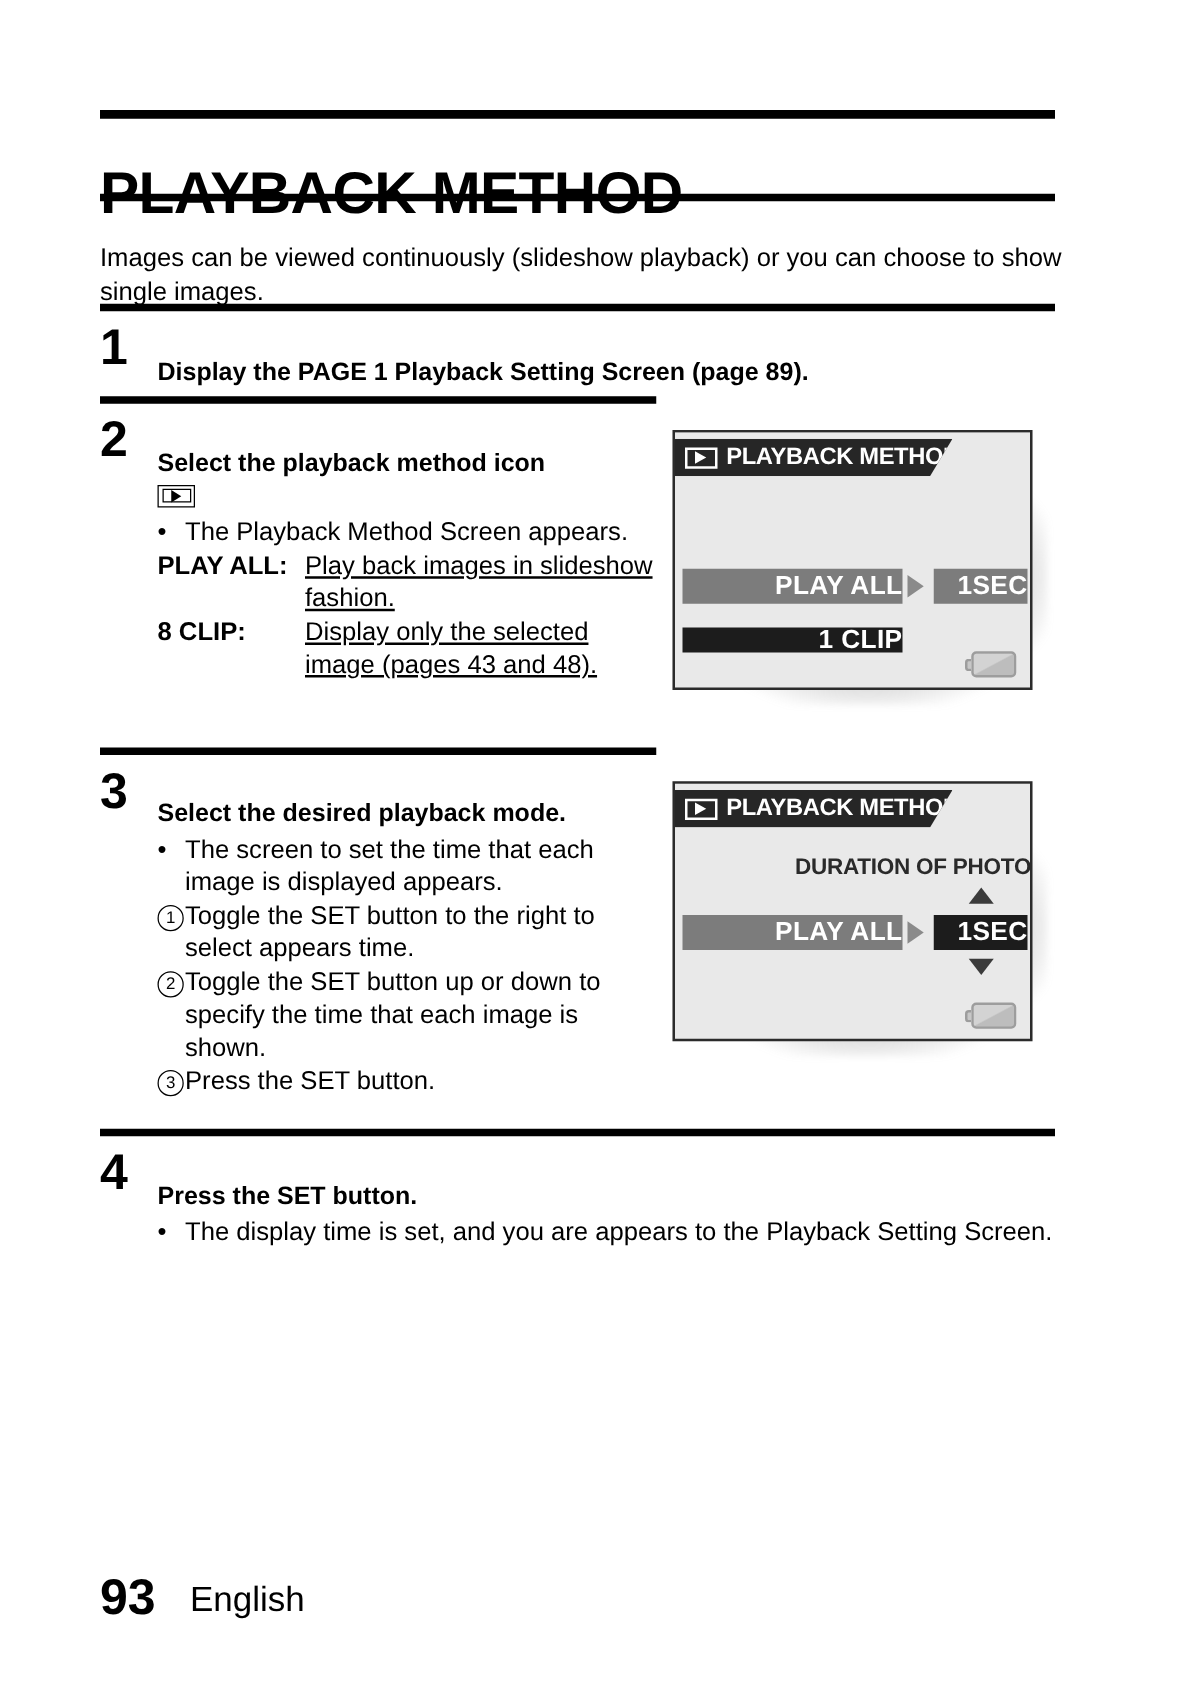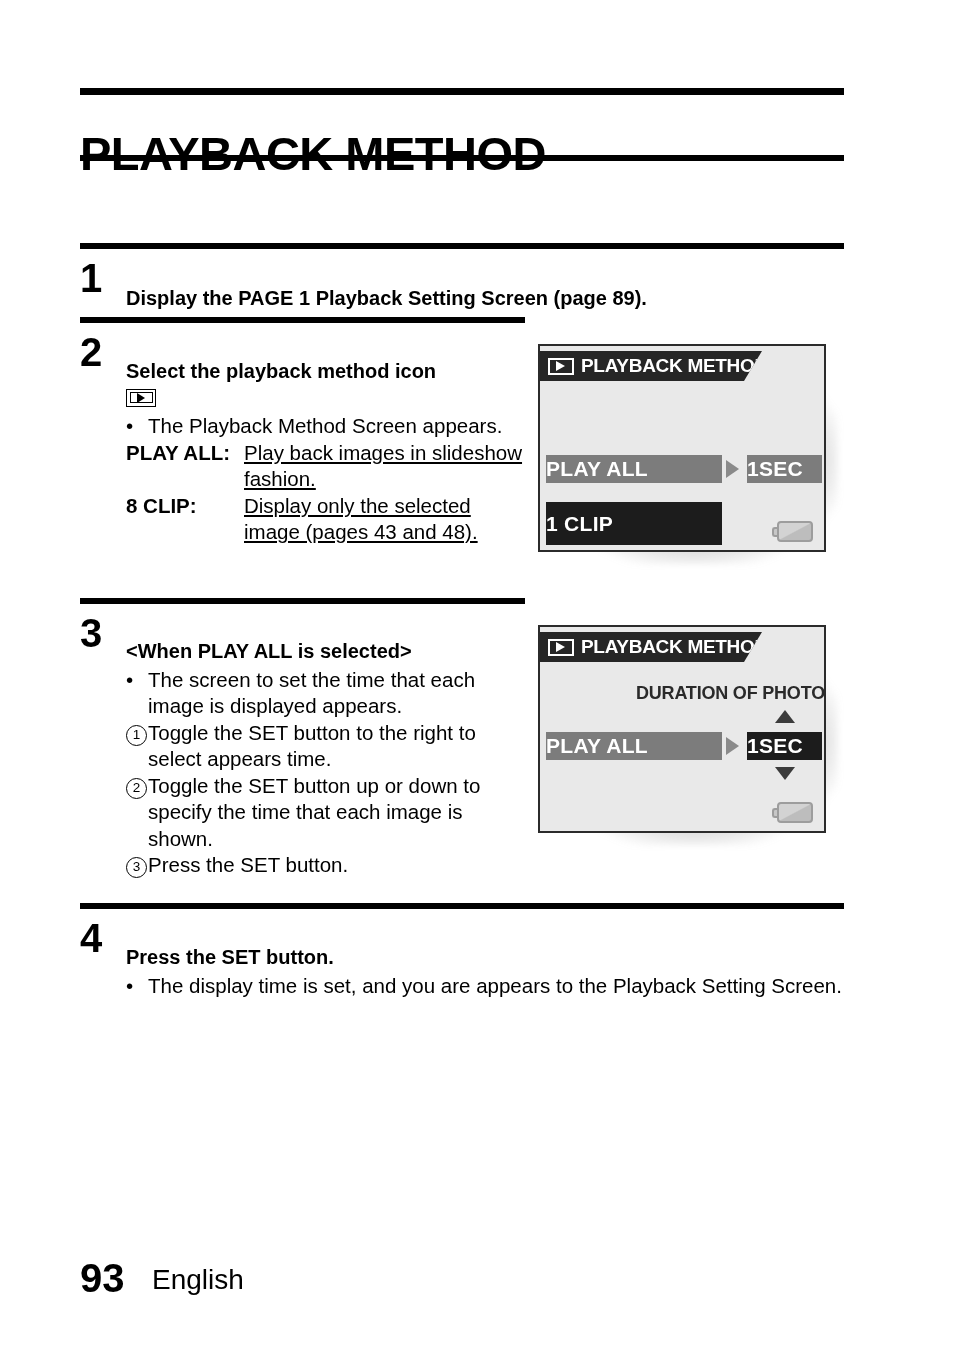--- a/index.html
+++ b/index.html
@@ -209,21 +209,21 @@
     color: #ffffff;
     font-size: 19px;
     font-weight: bold;
     letter-spacing: -0.3px;
     white-space: nowrap;
   }
   .lcd-item {
     position: absolute;
     display: flex;
     align-items: center;
-    justify-content: flex-start;
+    justify-content: flex-end;
     color: #ffffff;
     font-size: 21px;
     font-weight: bold;
     letter-spacing: 0.3px;
   }
   .lcd-item.gray { background: #7c7c7c; }
   .lcd-item.black { background: #1c1c1c; }
   .lcd-caret {
     position: absolute;
     width: 0; height: 0;
@@ -292,20 +292,21 @@
 <body>
 
 <div class="page">
 
   <div class="rule" style="left:80px; top:88px; width:764px; height:7px;"></div>
 
   <h1 class="title">PLAYBACK METHOD</h1>
 
   <div class="rule" style="left:80px; top:155px; width:764px; height:6px;"></div>
 
+  <p class="intro">Images can be viewed continuously (slideshow playback) or you can choose to show single images.</p>
 
   <div class="rule" style="left:80px; top:243px; width:764px; height:6px;"></div>
 
   <div class="step-num" style="left:80px; top:258px;">1</div>
   <div class="step-body" style="left:126px; top:265px; width:718px;">
     <div class="step-head">Display the PAGE 1 Playback Setting Screen (page 89).</div>
   </div>
 
   <div class="rule" style="left:80px; top:317px; width:445px; height:6px;"></div>
 
@@ -339,34 +340,34 @@
         <span class="lcd-header-title">PLAYBACK METHOD</span>
       </div>
 
       <div class="lcd-item gray" style="left:6px; top:109px; width:176px; height:28px;">
         <span>PLAY ALL</span>
       </div>
       <div class="lcd-caret" style="left:186px; top:114px;"></div>
       <div class="lcd-item gray" style="left:207px; top:109px; width:75px; height:28px;">
         <span>1SEC</span>
       </div>
-      <div class="lcd-item black" style="left:6px; top:156px; width:176px; height:43px;">
+      <div class="lcd-item black" style="left:6px; top:156px; width:176px; height:20px;">
         <span>1 CLIP</span>
       </div>
 
       <div class="lcd-battery" style="left:237px; top:175px;"></div>
     </div>
   </div>
 
   <div class="rule" style="left:80px; top:598px; width:445px; height:6px;"></div>
 
   <div class="step-num" style="left:80px; top:613px;">3</div>
 
   <div class="step-body" style="left:126px; top:618px; width:400px;">
-    <div class="step-head">&lt;When PLAY ALL is selected&gt;</div>
+    <div class="step-head">Select the desired playback mode.</div>
     <div class="bullet-row" style="margin-top:2px;">
       <div class="bullet-mark">•</div>
       <div class="bullet-text">The screen to set the time that each image is displayed appears.</div>
     </div>
     <div class="bullet-row">
       <div class="bullet-mark"><span class="circnum">1</span></div>
       <div class="bullet-text">Toggle the SET button to the right to select appears time.</div>
     </div>
     <div class="bullet-row">
       <div class="bullet-mark"><span class="circnum">2</span></div>

